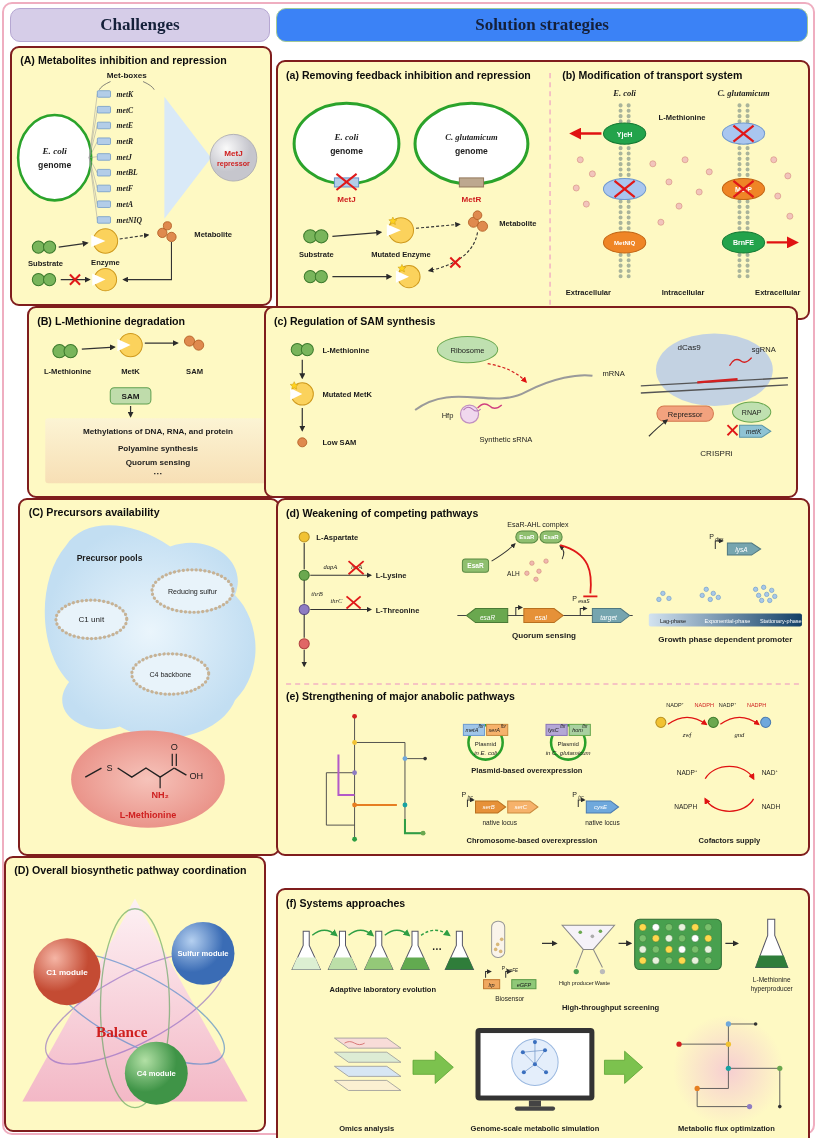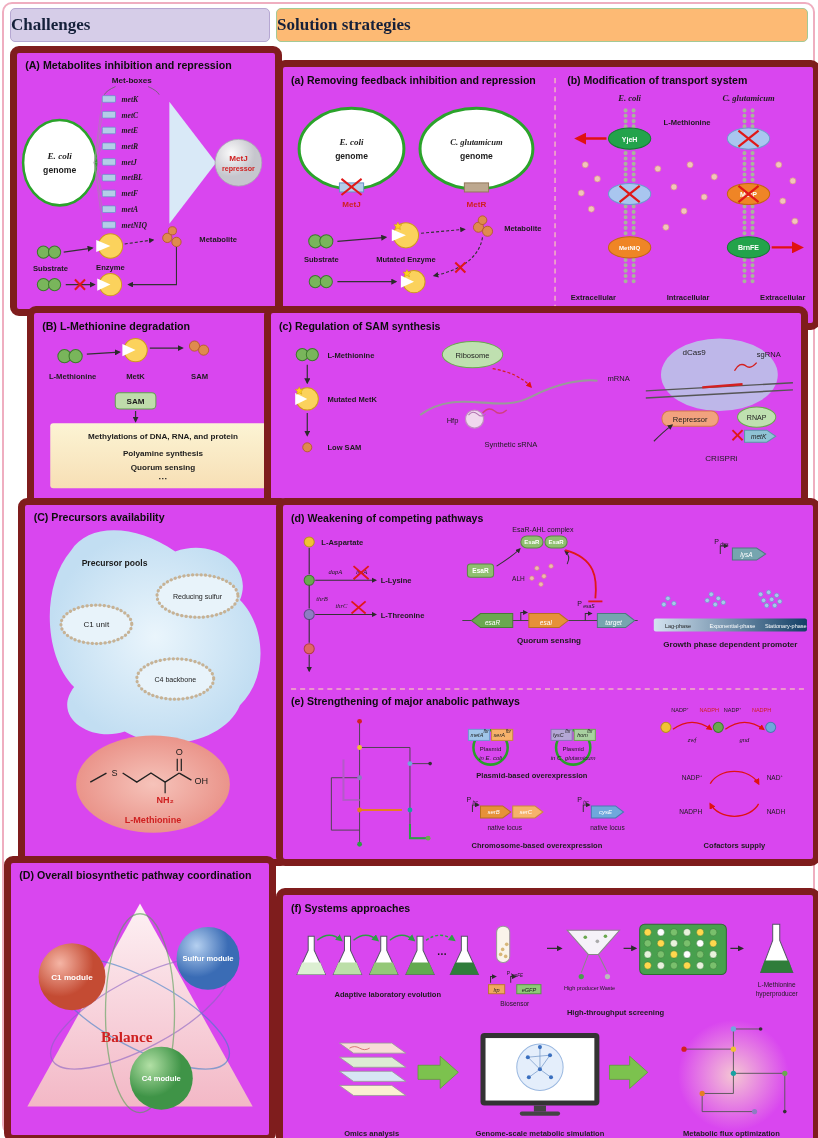--- a/index.html
+++ b/index.html
@@ -1,21 +1,21 @@
 <!DOCTYPE html>
 <html><head>
 <meta charset="utf-8">
 <style>
   html,body{margin:0;padding:0;background:#fff;}
   body{position:relative;width:818px;height:1138px;font-family:"Liberation Sans",sans-serif;}
   .frame{position:absolute;left:2px;top:2px;width:809px;height:1129px;border:2.5px solid #efaec0;border-radius:10px;}
-  .hdr{position:absolute;display:flex;align-items:center;justify-content:flex-start;font:bold 17px "Liberation Serif",serif;color:#15203a;border-radius:5px;}
+  .hdr{position:absolute;display:flex;align-items:center;justify-content:center;font:bold 17px "Liberation Serif",serif;color:#15203a;border-radius:10px;}
   #hdr-ch{left:10px;top:8px;width:258px;height:32px;background:#d6cde8;border:1px solid #b6a7d2;}
-  #hdr-sol{left:276px;top:8px;width:530px;height:32px;background:#fdba74;border:1px solid #a3c996;}
-  .panel{position:absolute;background:#d946ef;border:7px solid #7f1d1d;border-radius:9px;overflow:hidden;}
+  #hdr-sol{left:276px;top:8px;width:530px;height:32px;background:#3b82f6;border:1px solid #a3c996;}
+  .panel{position:absolute;background:#fef9c3;border:2px solid #7f1d1d;border-radius:9px;overflow:hidden;}
   #pA{left:10px;top:46px;width:258px;height:256px}
   #pab{left:276px;top:60px;width:530px;height:256px}
   #pB{left:27px;top:306px;width:258px;height:188px}
   #pc{left:264px;top:306px;width:530px;height:188px}
   #pC{left:18px;top:498px;width:258px;height:354px}
   #pde{left:276px;top:498px;width:530px;height:354px}
   #pD{left:4px;top:856px;width:258px;height:272px}
   #pf{left:276px;top:888px;width:530px;height:272px}
   svg{display:block;width:100%;height:100%;}
   svg text{font-family:"Liberation Sans",sans-serif;text-anchor:middle;fill:#1c1c1c;}

